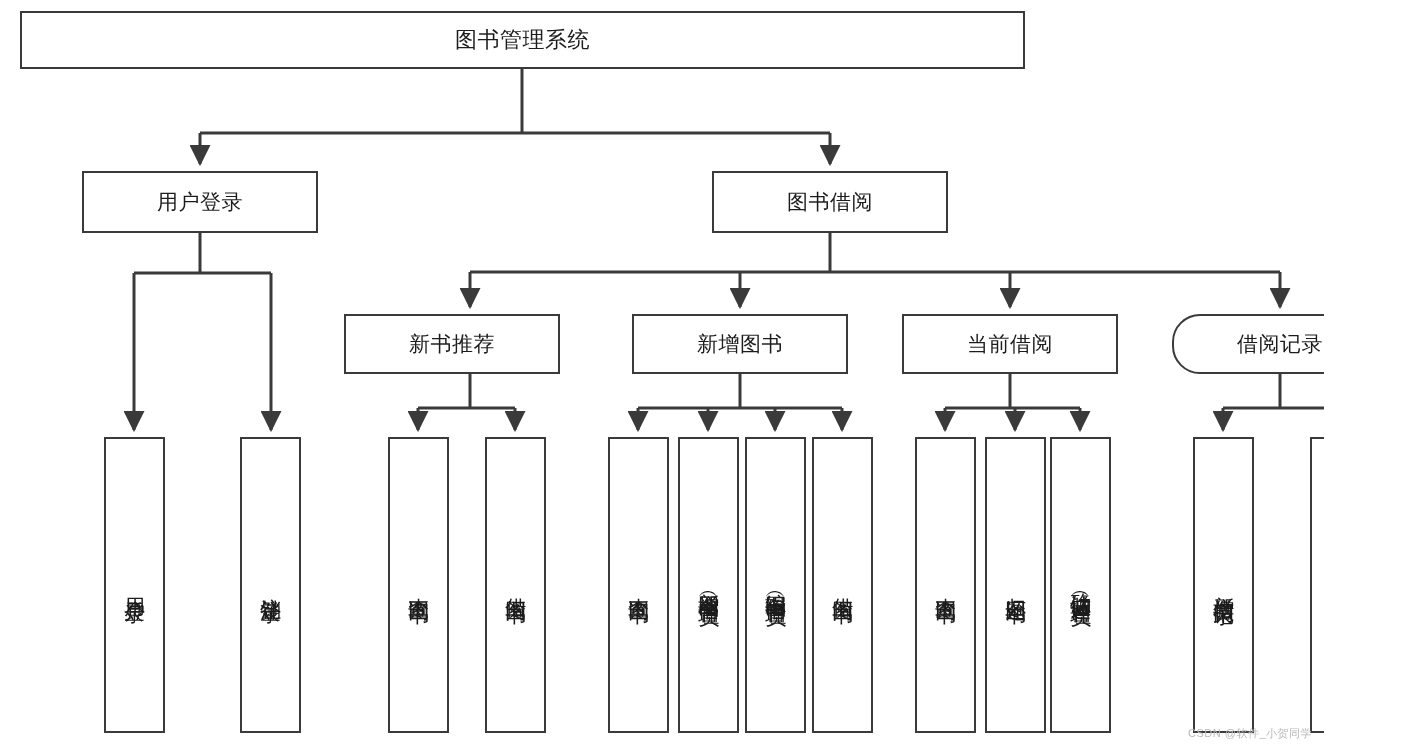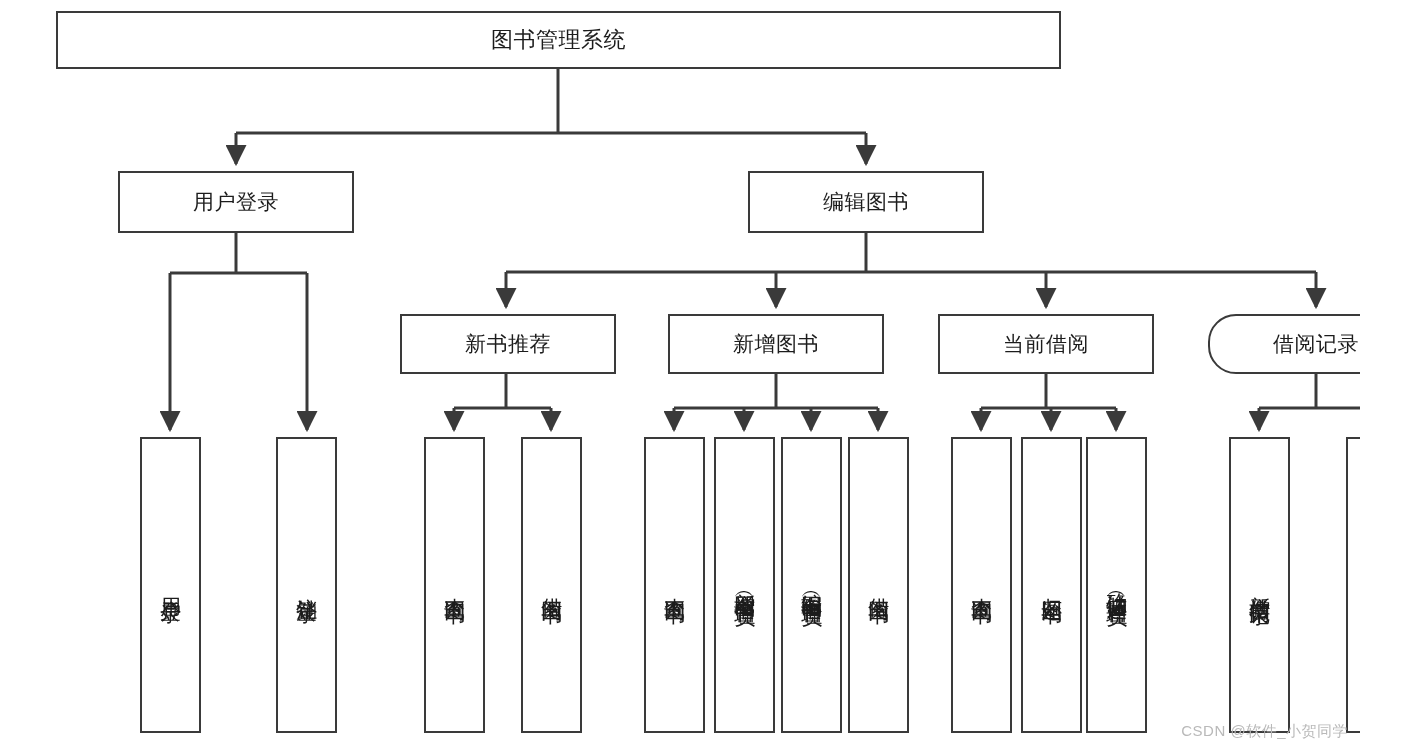--- a/index.html
+++ b/index.html
@@ -9,21 +9,20 @@
   }
   body {
     font-family: "Liberation Sans", "DejaVu Sans", sans-serif;
   }
   #canvas {
     position: relative;
     width: 1324px;
     height: 747px;
     background: #ffffff;
     overflow: hidden;
-    margin-left: 36px;
   }
   #edges {
     position: absolute;
     left: 0;
     top: 0;
     width: 1405px;
     height: 747px;
     pointer-events: none;
   }
   .node {
@@ -60,21 +59,21 @@
     text-orientation: upright;
     font-size: 21px;
     line-height: 1.25;
     letter-spacing: 2px;
     max-height: 280px;
   }
   #watermark {
     position: absolute;
     right: 12px;
     bottom: 6px;
-    font-size: 15px;
+    font-size: 11px;
     color: #b9b9b9;
     letter-spacing: 0.5px;
     white-space: nowrap;
   }
 </style>
 </head>
 <body>
 
 <div id="canvas">
 
@@ -132,24 +131,24 @@
   </svg>
 
   <div class="node h root" style="left:20px; top:11px; width:1005px; height:58px;">
     <span class="label">图书管理系统</span>
   </div>
 
   <div class="node h" style="left:82px; top:171px; width:236px; height:62px;">
     <span class="label">用户登录</span>
   </div>
   <div class="node h" style="left:712px; top:171px; width:236px; height:62px;">
-    <span class="label">编辑图书</span>
-  </div>
-
-  <div class="node h" style="left:364px; top:314px; width:216px; height:60px;">
+    <span class="label">图书借阅</span>
+  </div>
+
+  <div class="node h" style="left:344px; top:314px; width:216px; height:60px;">
     <span class="label">新书推荐</span>
   </div>
   <div class="node h" style="left:632px; top:314px; width:216px; height:60px;">
     <span class="label">新增图书</span>
   </div>
   <div class="node h" style="left:902px; top:314px; width:216px; height:60px;">
     <span class="label">当前借阅</span>
   </div>
   <div class="node h" style="left:1172px; top:314px; width:216px; height:60px;border-radius:28px;">
     <span class="label">借阅记录</span>

